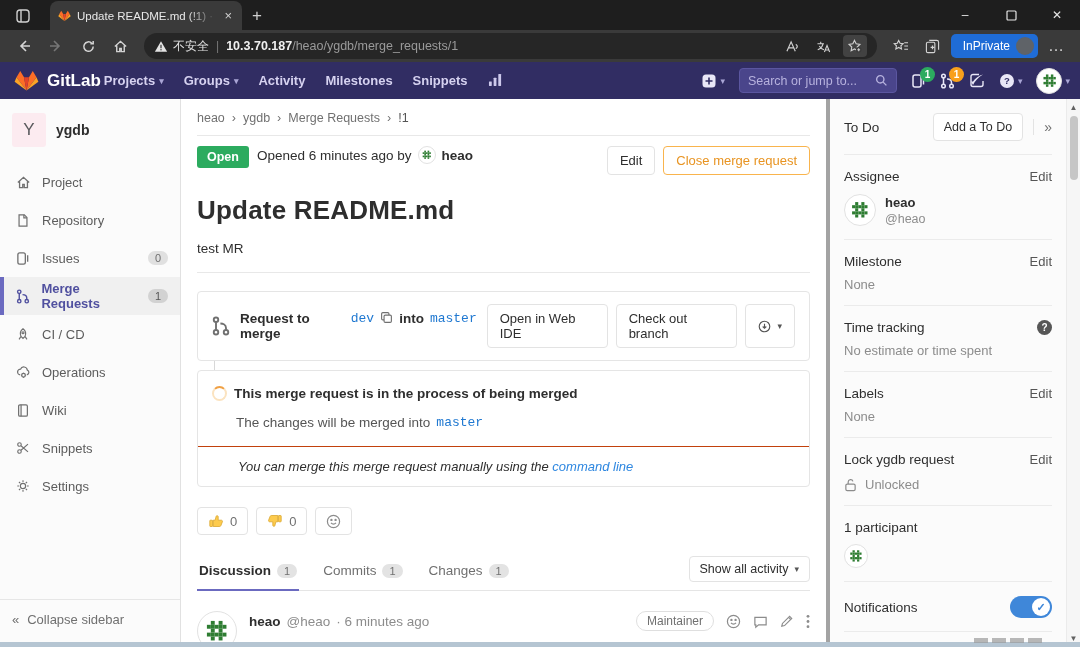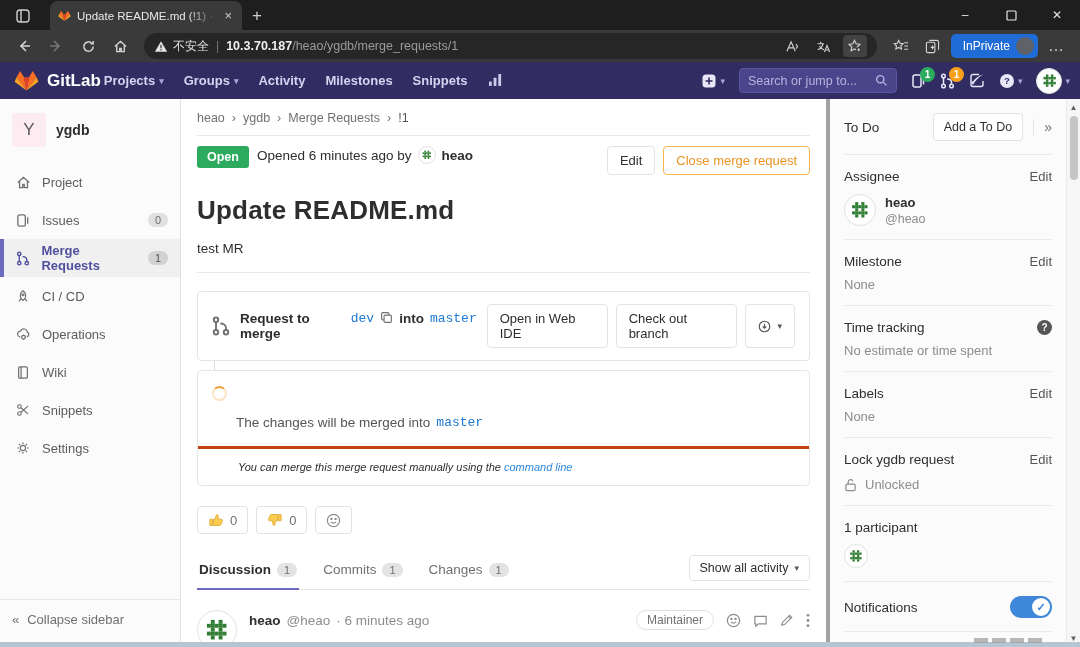--- a/index.html
+++ b/index.html
@@ -80,21 +80,21 @@
   .wh-text { font-size:13.5px; color:#2e2e2e; display:flex; align-items:flex-start; gap:6px; }
   .mono-branch { font-family:"Liberation Mono",monospace; color:#1f78d1; font-size:13px; }
   .wh-btns { margin-left:auto; display:flex; gap:8px; }
   .connector { width:1px; height:9px; background:#d8d8d8; margin-left:17px; }
   .state-box { border:1px solid #e5e5e5; border-radius:4px; }
   .state-top { padding:15px 14px 16px; }
   .state-row1 { display:flex; align-items:center; gap:7px; }
   .spinner { width:15px; height:15px; border-radius:50%; border:2px solid #fbe3c0; border-top-color:#f0a044; flex-shrink:0; }
   .state-title { font-size:13.5px; font-weight:bold; color:#2e2e2e; }
   .state-sub { font-size:13.5px; color:#555; margin:14px 0 0 24px; display:flex; gap:6px; }
-  .state-bottom { border-top:3px solid #c2410c; padding:12px 14px 12px 40px; font-size:11px; font-style:italic; color:#2e2e2e; }
+  .state-bottom { border-top:1px solid #c2410c; padding:12px 14px 12px 40px; font-size:13px; font-style:italic; color:#2e2e2e; }
   .link { color:#2e87e0; }
 
   .award-row { display:flex; gap:8px; margin:20px 0 18px; }
   .award-btn { border:1px solid #e3e3e3; border-radius:4px; background:#fff; display:flex; align-items:center; gap:6px; padding:5px 10px; font-size:13px; color:#707070; }
 
   .tabs-row { display:flex; align-items:flex-end; border-bottom:1px solid #e5e5e5; margin-top:6px; position:relative; }
   .tab-item { display:flex; align-items:center; gap:6px; font-size:13.5px; color:#707070; padding:10px 2px 12px; margin-right:22px; position:relative; }
   .tab-item.active { color:#2e2e2e; font-weight:bold; }
   .tab-item.active::after { content:""; position:absolute; left:0; right:0; bottom:-1px; height:2px; background:#6b6ac0; }
   .tab-pill { background:#e3e3e3; color:#707070; border-radius:9px; font-size:11px; padding:1px 7px; font-weight:normal; }
@@ -365,20 +365,29 @@
       <div class="proj-avatar">Y</div>
       <div class="proj-name">ygdb</div>
     </div>
     <div class="lsb-item">
       <span class="ico">
           <svg width="15" height="15" viewBox="0 0 16 16" fill="none" stroke="currentColor" stroke-width="1.4">
             <path d="M2 8 8 2.5 14 8M3.8 7v6.5h3.4V10h1.6v3.5h3.4V7"></path>
           </svg>
         </span>
       <span>Project</span>
+    </div>
+    <div class="lsb-item">
+      <span class="ico">
+          <svg width="14" height="15" viewBox="0 0 16 16" fill="none" stroke="currentColor" stroke-width="1.4">
+            <path d="M3.5 1.5h6l3 3v10h-9z"></path>
+            <path d="M9 1.5V5h3.5"></path>
+          </svg>
+        </span>
+      <span>Repository</span>
     </div>
     <div class="lsb-item">
       <span class="ico">
           <svg width="14" height="15" viewBox="0 0 15 16" fill="none" stroke="currentColor" stroke-width="1.4">
             <rect x="2" y="2" width="8" height="12" rx="2"></rect>
             <path d="M12.5 4.5v7"></path>
           </svg>
         </span>
       <span>Issues</span>
       <span class="pill">0</span>
@@ -527,20 +536,21 @@
           <span class="chev" style="color:#555;">▾</span>
         </span>
       </span>
     </div>
     <div class="connector"></div>
 
     <div class="state-box">
       <div class="state-top">
         <div class="state-row1">
           <span class="spinner"></span>
+          <span class="state-title">This merge request is in the process of being merged</span>
         </div>
         <div class="state-sub">
           <span>The changes will be merged into</span>
           <span class="mono-branch">master</span>
         </div>
       </div>
       <div class="state-bottom">
         <span>You can merge this merge request manually using the</span>
         <span class="link">command line</span>
       </div>

